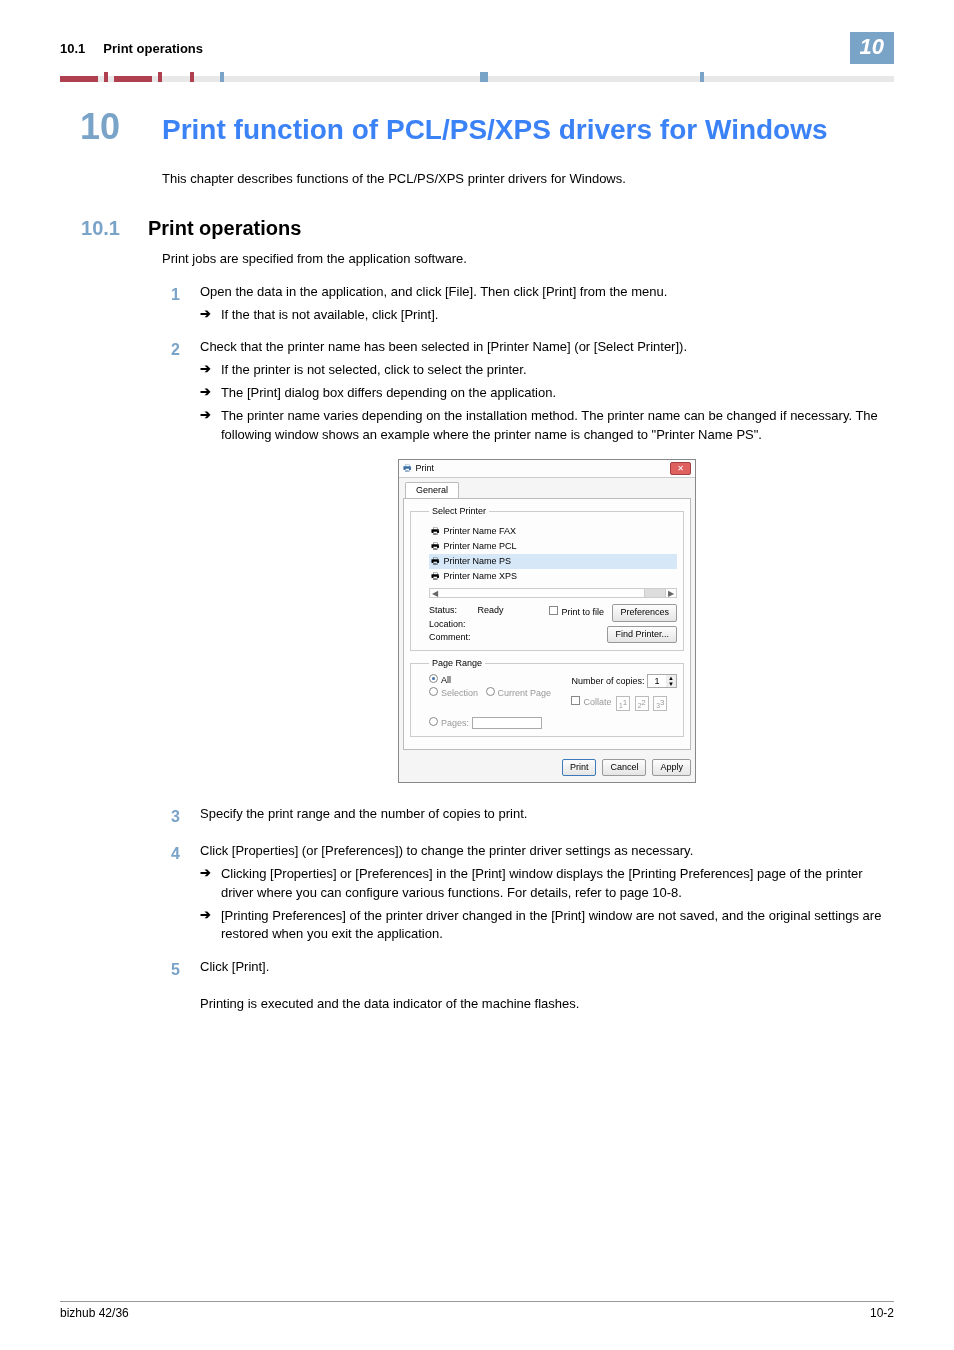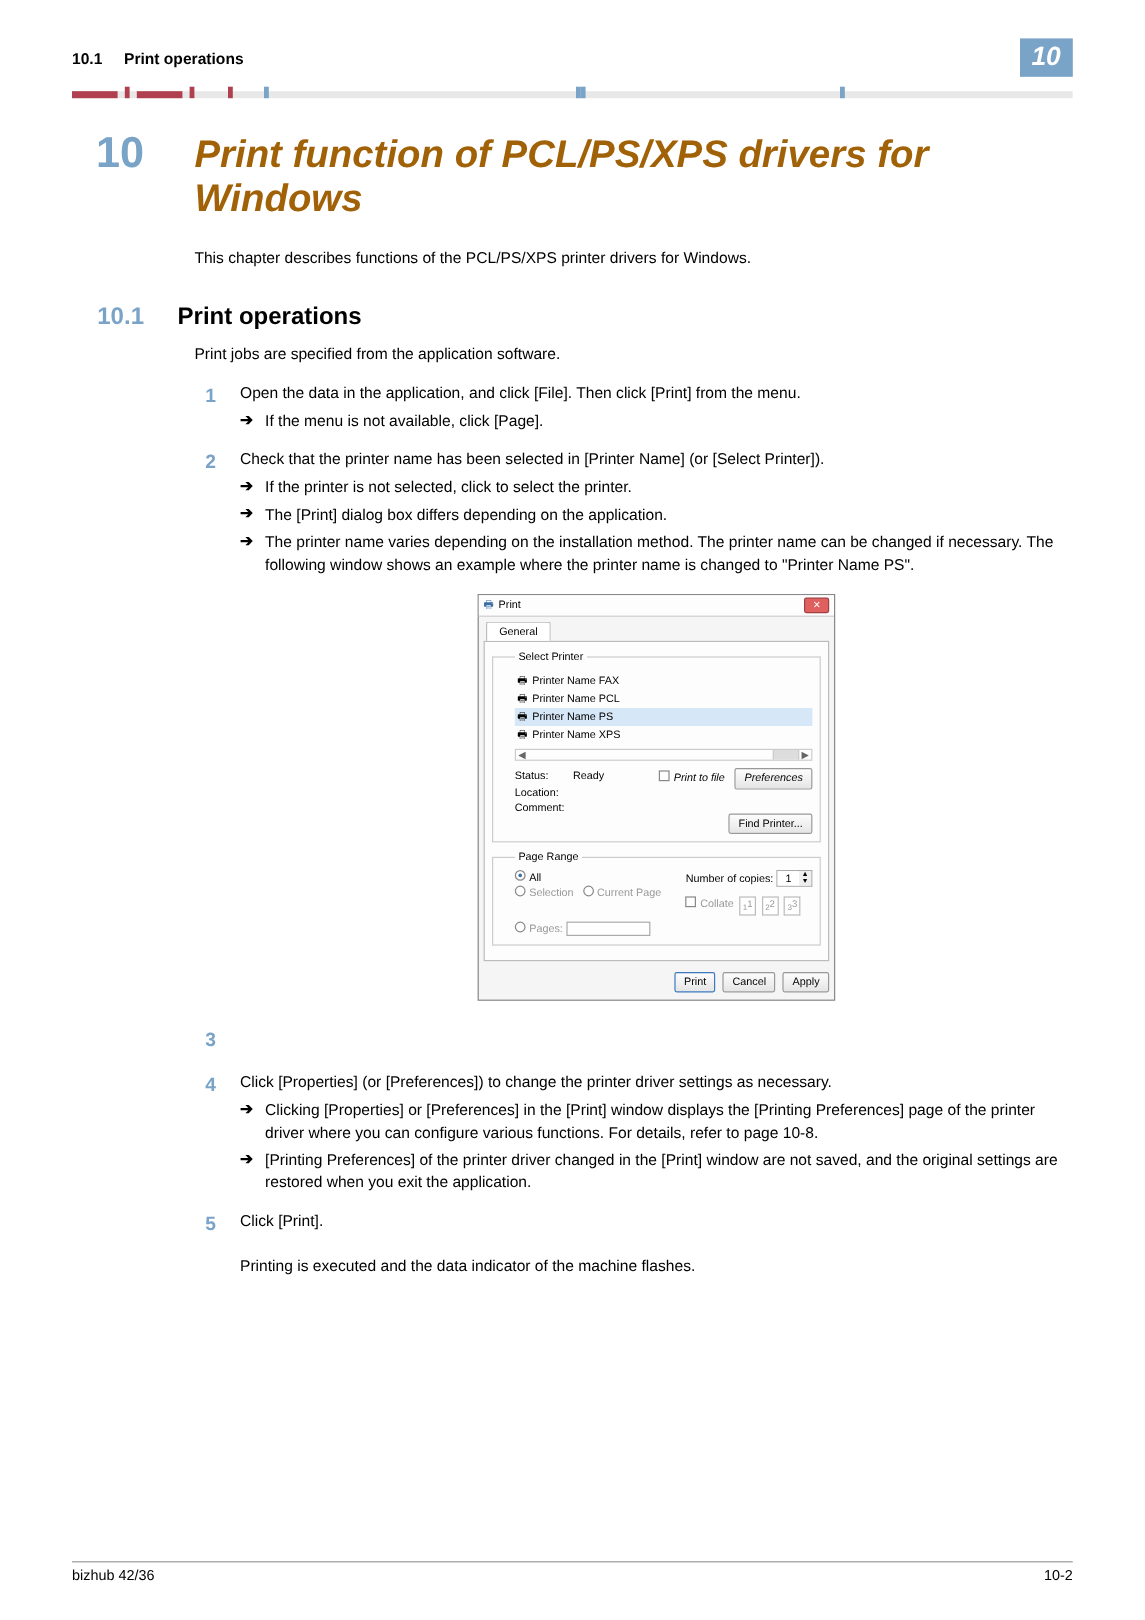--- a/index.html
+++ b/index.html
@@ -70,24 +70,23 @@
     margin-bottom: 22px;
   }
   .chap-num {
     font-size: 36px;
     font-weight: bold;
     color: #7aa3c8;
     min-width: 60px;
     text-align: right;
   }
   .chap-text {
-    font-size: 32px;
-    font-weight: bold;
-    color: #a16207;
-    font-style: italic;
+    font-size: 28px;
+    font-weight: bold;
+    color: #3b82f6;
   }
   .body-col {
     margin-left: 102px;
     font-size: 13px;
     line-height: 1.45;
   }
 
   .section-row {
     display: flex;
     align-items: baseline;
@@ -262,21 +261,21 @@
 
   <div class="body-col">
     <p>Print jobs are specified from the application software.</p>
 
     <div class="step-row">
       <div class="step-num">1</div>
       <div class="step-body">
         <div>Open the data in the application, and click [File]. Then click [Print] from the menu.</div>
         <div class="arrow-li">
           <span class="arrow">➔</span>
-          <span>If the menu is not available, click [Page].</span>
+          <span>If the that is not available, click [Print].</span>
         </div>
       </div>
     </div>
 
     <div class="step-row">
       <div class="step-num">2</div>
       <div class="step-body">
         <div>Check that the printer name has been selected in [Printer Name] (or [Select Printer]).</div>
         <div class="arrow-li">
           <span class="arrow">➔</span>
@@ -330,21 +329,21 @@
                     <div style="width:22px;height:100%;background:#ddd;border-left:1px solid #ccc;border-right:1px solid #ccc;"></div>
                     <div class="arr">▶</div>
                   </div>
                   <div class="row-flex" style="margin-top:6px;">
                     <div>
                       <div><span class="lbl" style="width:46px;">Status:</span> <span>Ready</span></div>
                       <div><span class="lbl">Location:</span></div>
                       <div><span class="lbl">Comment:</span></div>
                     </div>
                     <div style="text-align:right;">
-                      <div style="margin-bottom:20px;font-style:italic;">
+                      <div style="margin-bottom:4px;">
                         <span class="chk"></span><span>Print to file</span>
                         <span class="btn" style="margin-left:6px;">Preferences</span>
                       </div>
                       <div>
                         <span class="btn">Find Printer...</span>
                       </div>
                     </div>
                   </div>
                 </fieldset>
 
@@ -383,20 +382,23 @@
               <span class="btn">Cancel</span>
               <span class="btn">Apply</span>
             </div>
           </div>
         </div>
       </div>
     </div>
 
     <div class="step-row">
       <div class="step-num">3</div>
+      <div class="step-body">
+        <div>Specify the print range and the number of copies to print.</div>
+      </div>
     </div>
 
     <div class="step-row">
       <div class="step-num">4</div>
       <div class="step-body">
         <div>Click [Properties] (or [Preferences]) to change the printer driver settings as necessary.</div>
         <div class="arrow-li">
           <span class="arrow">➔</span>
           <span>Clicking [Properties] or [Preferences] in the [Print] window displays the [Printing Preferences] page of the printer driver where you can configure various functions. For details, refer to page 10-8.</span>
         </div>

